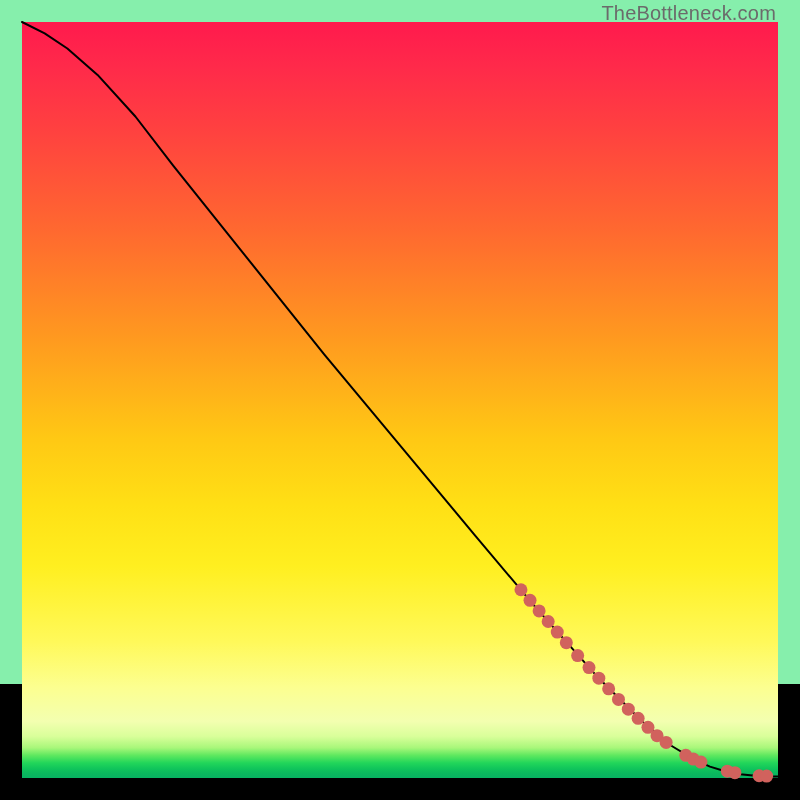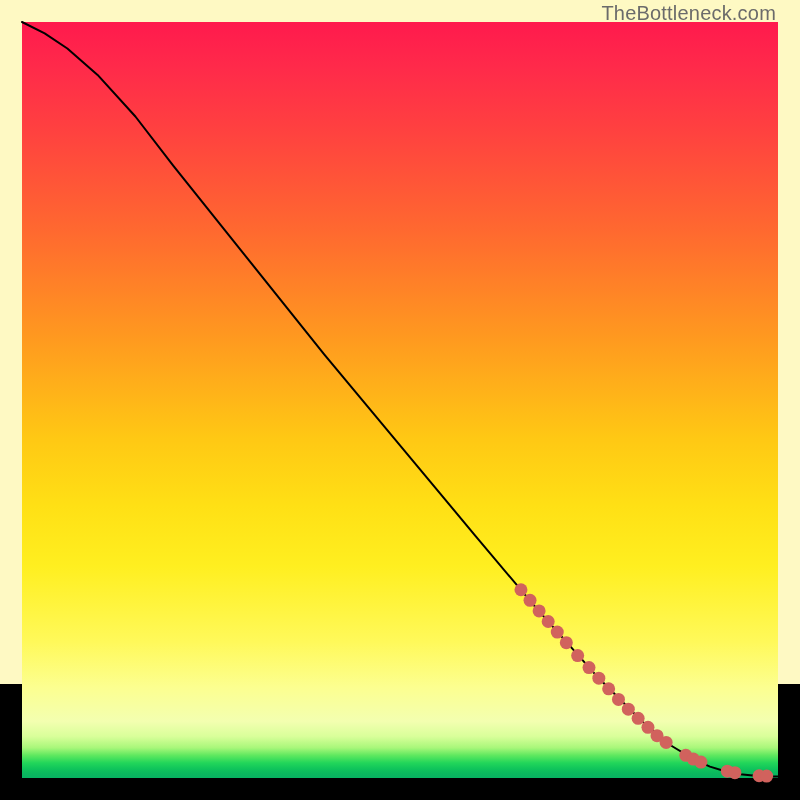--- a/index.html
+++ b/index.html
@@ -8,21 +8,21 @@
     width: 800px;
     height: 800px;
     background: #000;
     font-family: Arial, Helvetica, sans-serif;
     overflow: hidden;
   }
   .stage {
     position: relative;
     width: 800px;
     height: 684px;
-    background: #fef9c3;
+    background: #86efac;
   }
   .plot {
     position: absolute;
     left: 22px;
     top: 22px;
     width: 756px;
     height: 756px;
     
     background: linear-gradient(
       to bottom,

